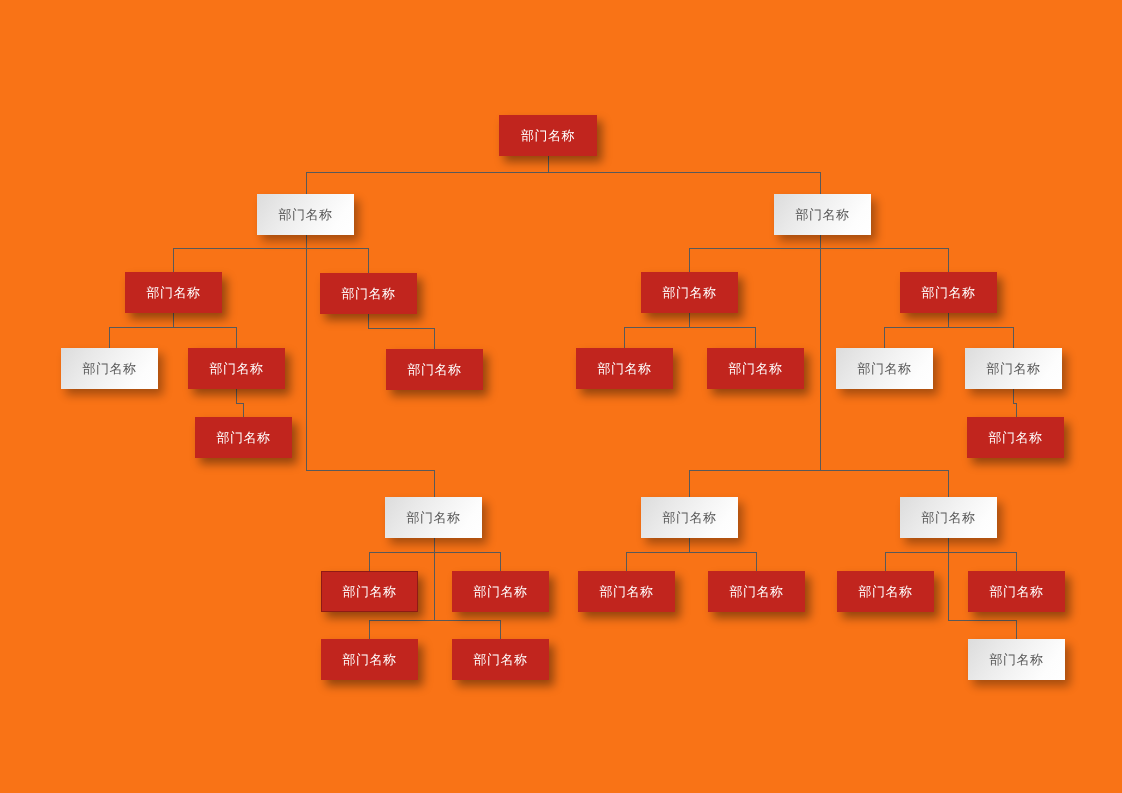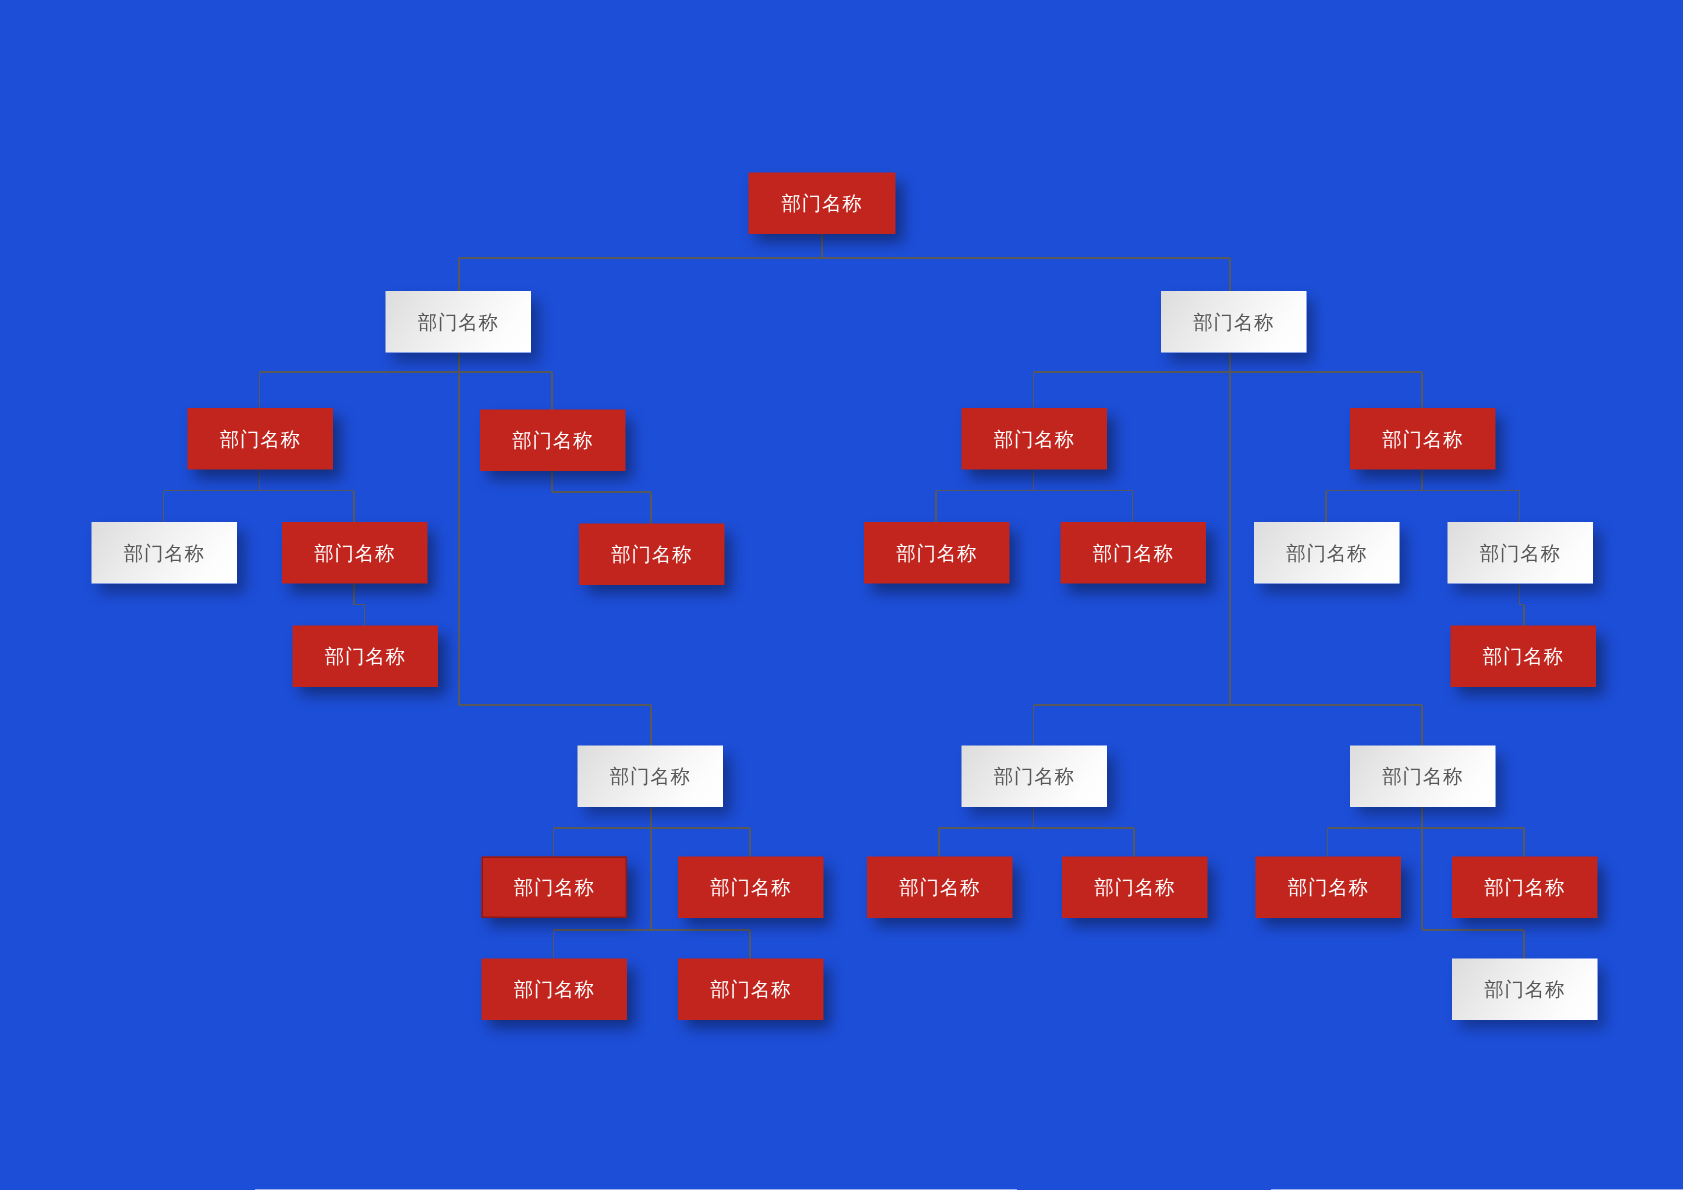--- a/index.html
+++ b/index.html
@@ -10,21 +10,21 @@
   body {
     width: 1122px;
     height: 793px;
     font-family: "Liberation Serif", "DejaVu Serif", serif;
     overflow: hidden;
   }
   #org-chart {
     position: relative;
     width: 1122px;
     height: 793px;
-    background: #1d4ed8;
+    background: #f97316;
   }
   #connector-layer {
     position: absolute;
     left: 0;
     top: 0;
     width: 1122px;
     height: 793px;
     pointer-events: none;
   }
   .node {

